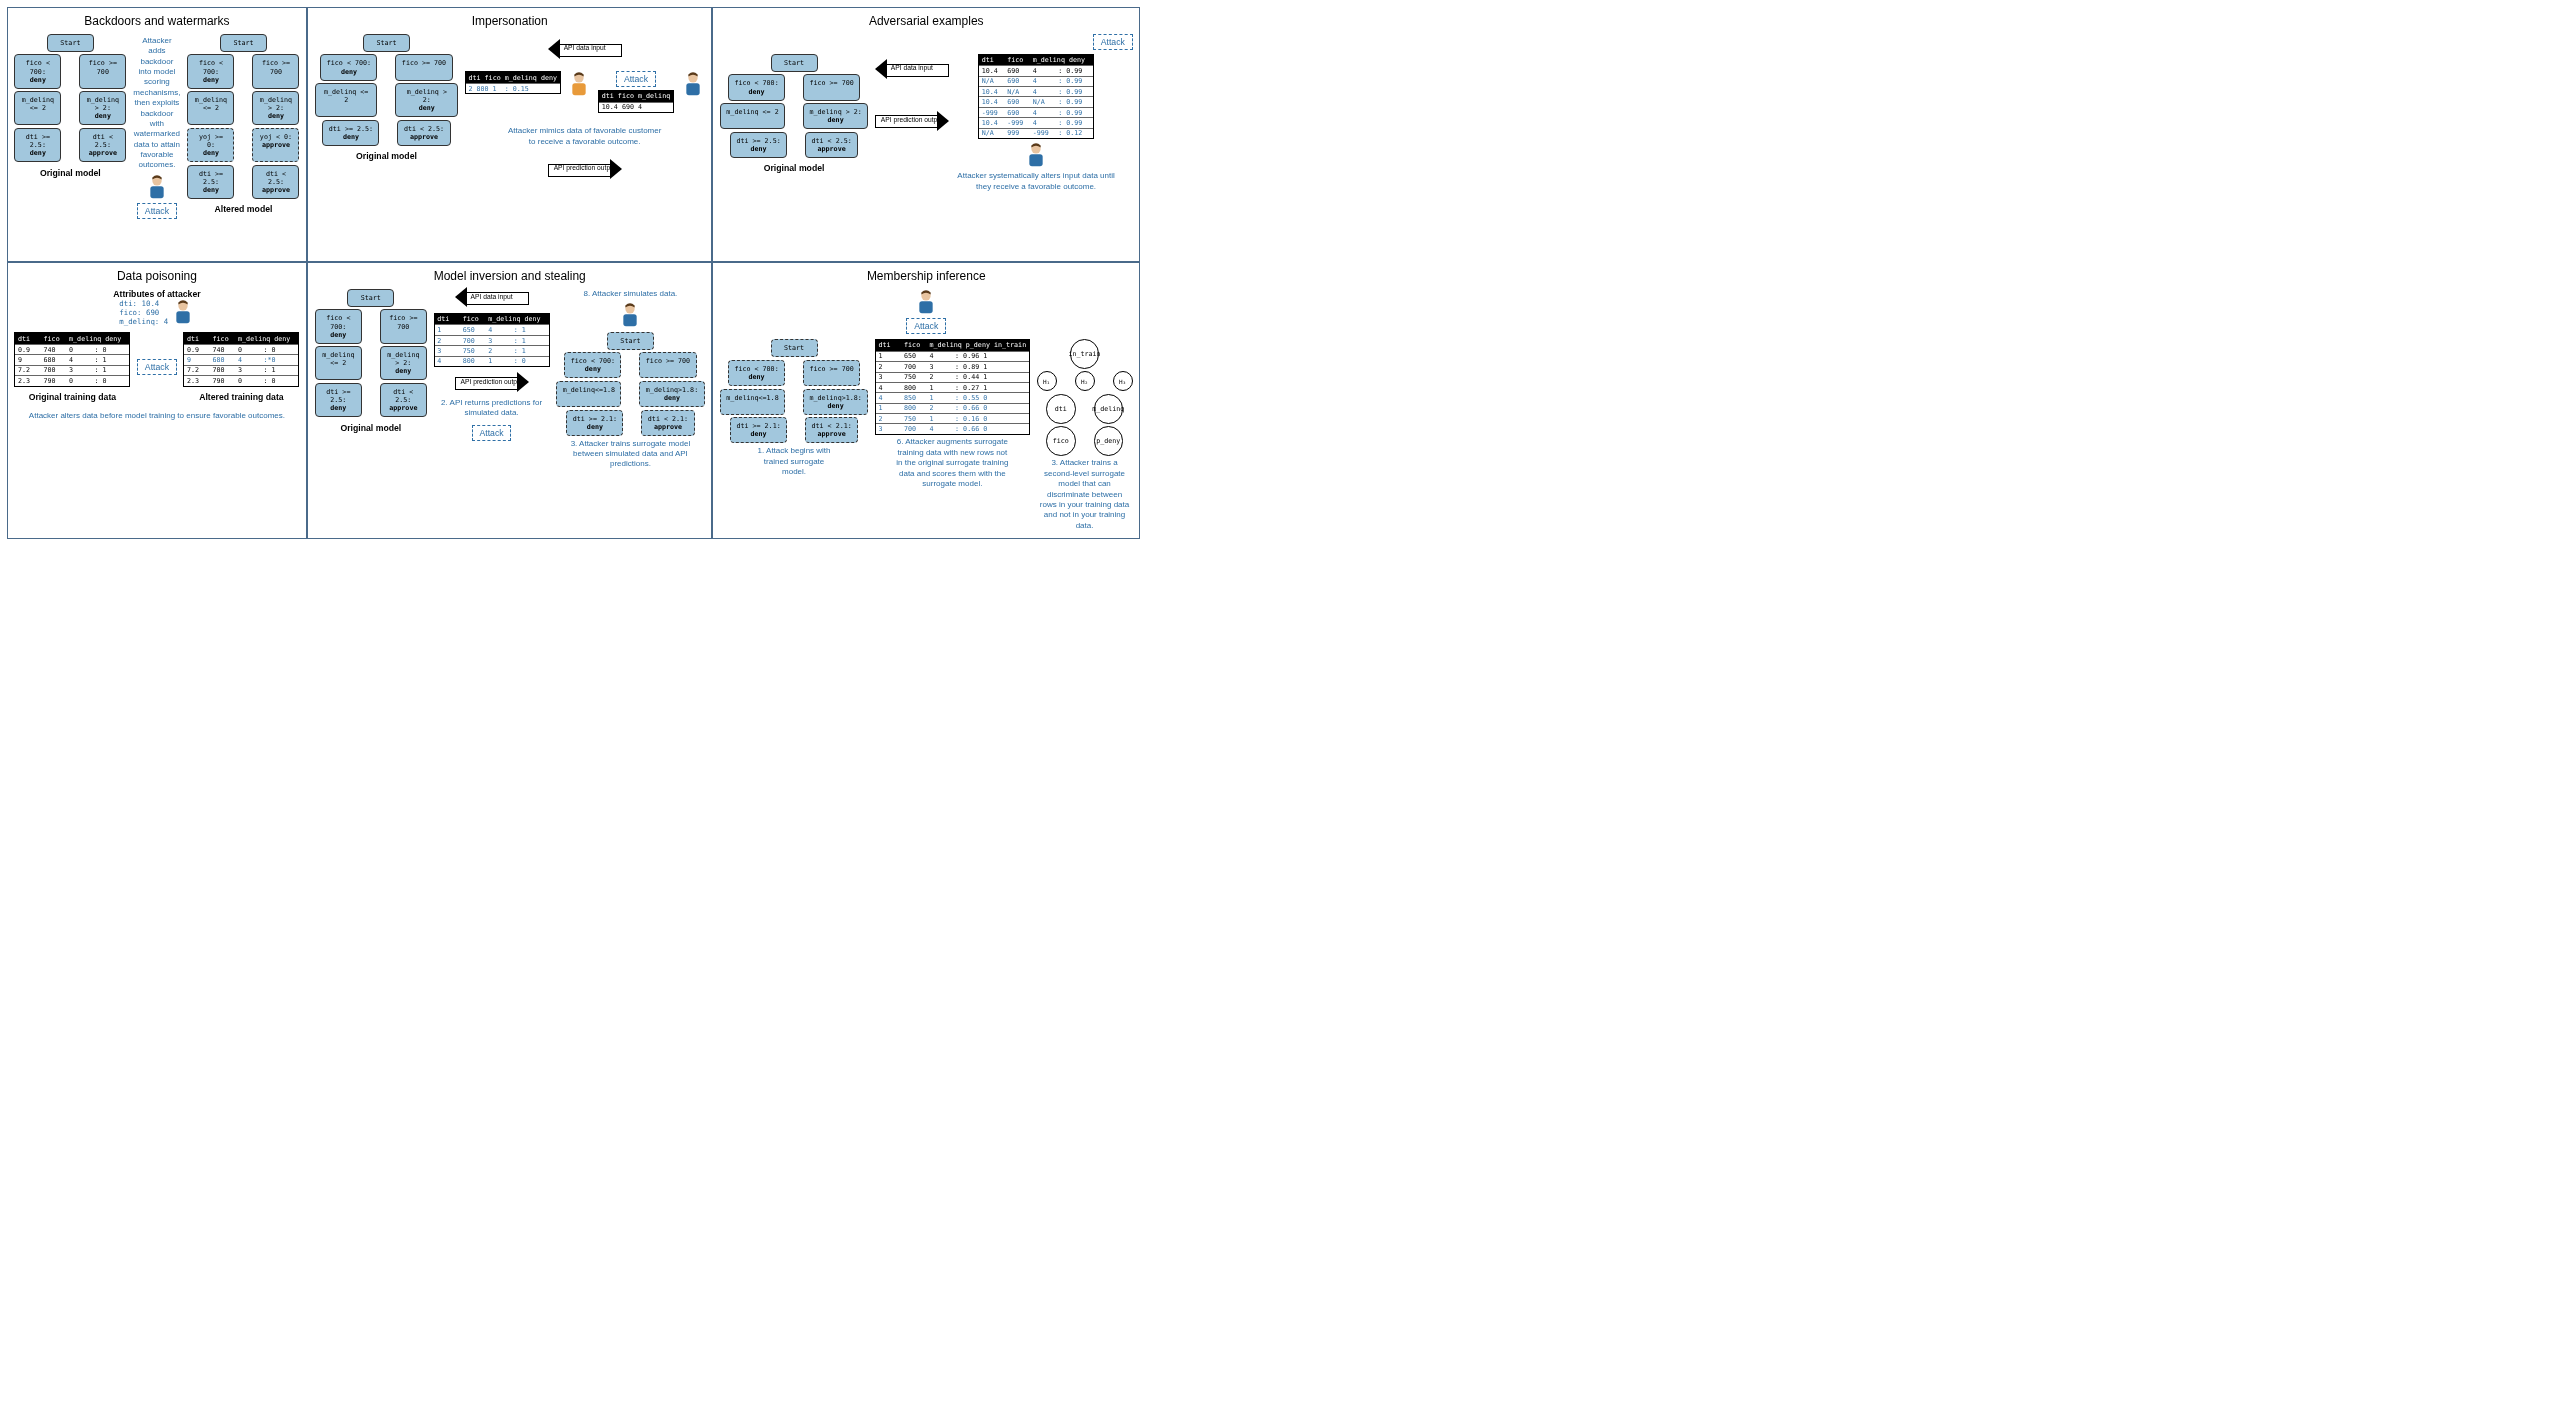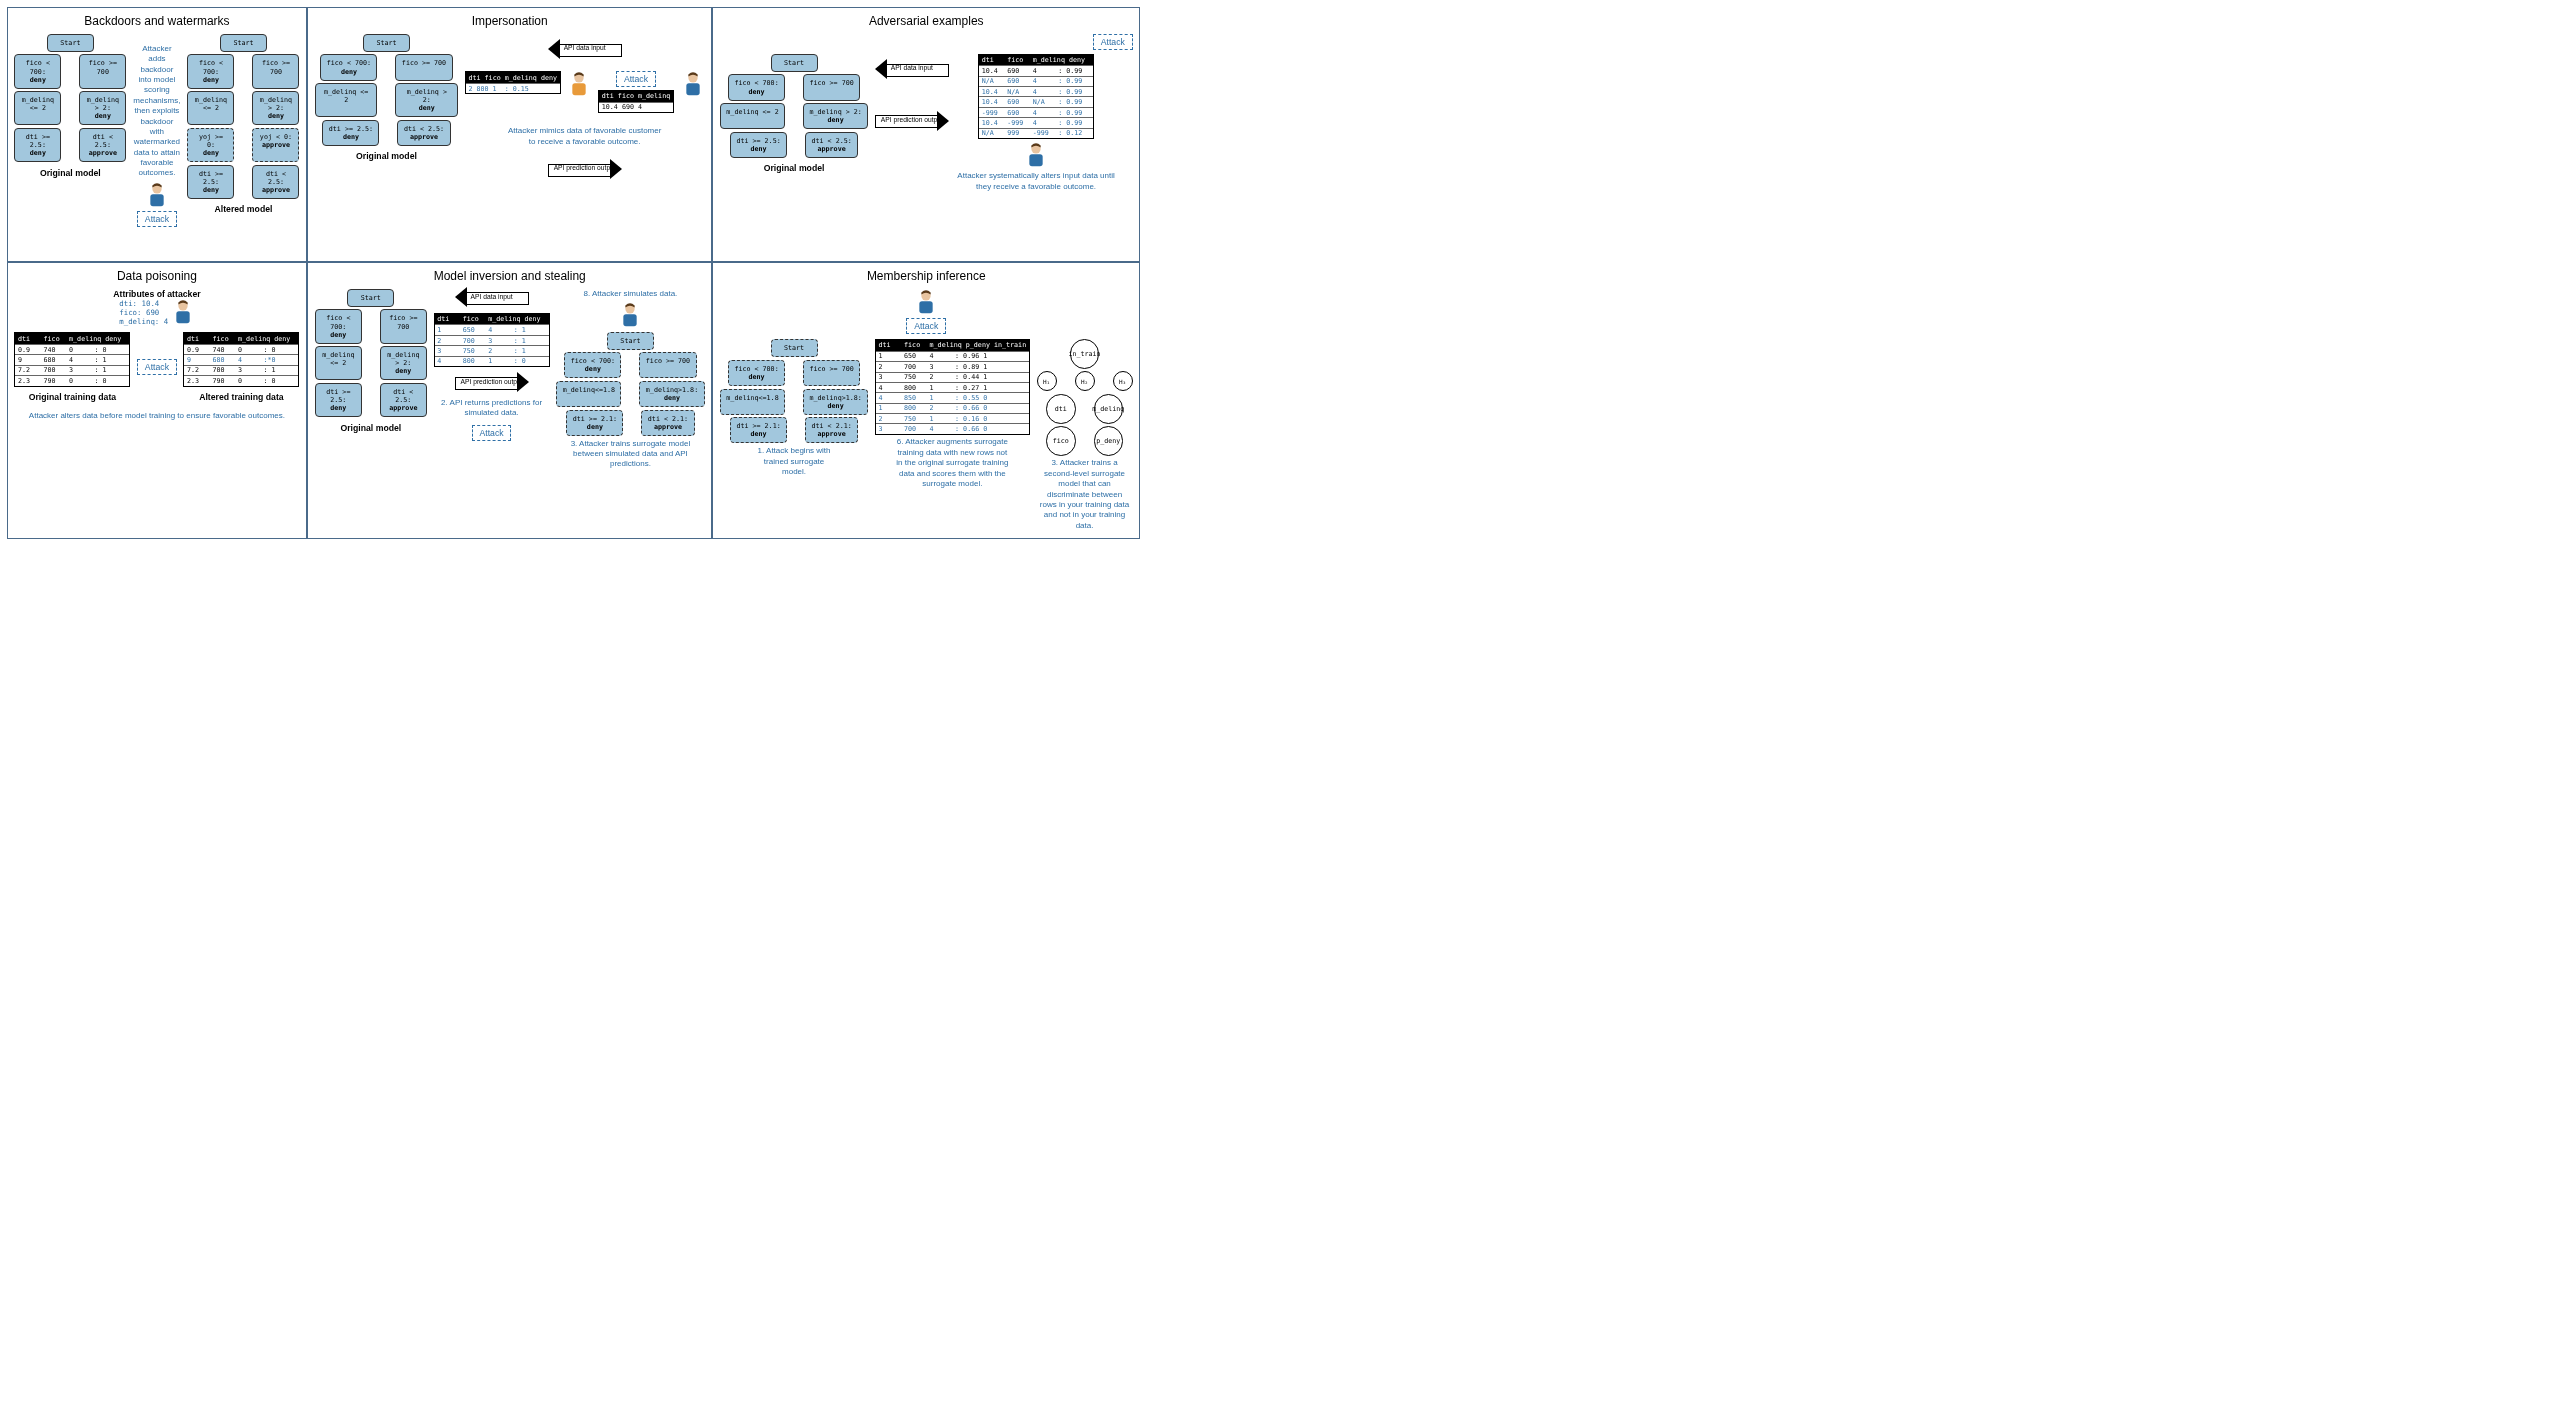--- a/index.html
+++ b/index.html
@@ -55,21 +55,21 @@
               <div class="node">m_delinq &lt;= 2</div>
               <div class="node">m_delinq &gt; 2:<br><b>deny</b></div>
             </div>
         <div class="row">
               <div class="node">dti &gt;= 2.5:<br><b>deny</b></div>
               <div class="node">dti &lt; 2.5:<br><b>approve</b></div>
             </div>
       </div>
       <div class="cap">Original model</div>
     </div>
-    <div class="col" style="margin-top:10px">
+    <div class="col" style="margin-top:2px">
       <div class="note">Attacker adds backdoor into model scoring mechanisms, then exploits backdoor with watermarked data to attain favorable outcomes.</div>
       <svg class="person" viewBox="0 0 36 40">
             <circle cx="18" cy="10" r="7" fill="#e8c4a0"></circle>
             <path d="M11 5 Q18 -2 25 5 L25 8 Q18 3 11 8 Z" fill="#5a3a1a"></path>
             <rect x="8" y="18" width="20" height="18" rx="4" fill="#2e6fa6"></rect>
           </svg>
       <div class="attack-tag">Attack</div>
     </div>
     <div class="col">
       <div class="tree">

